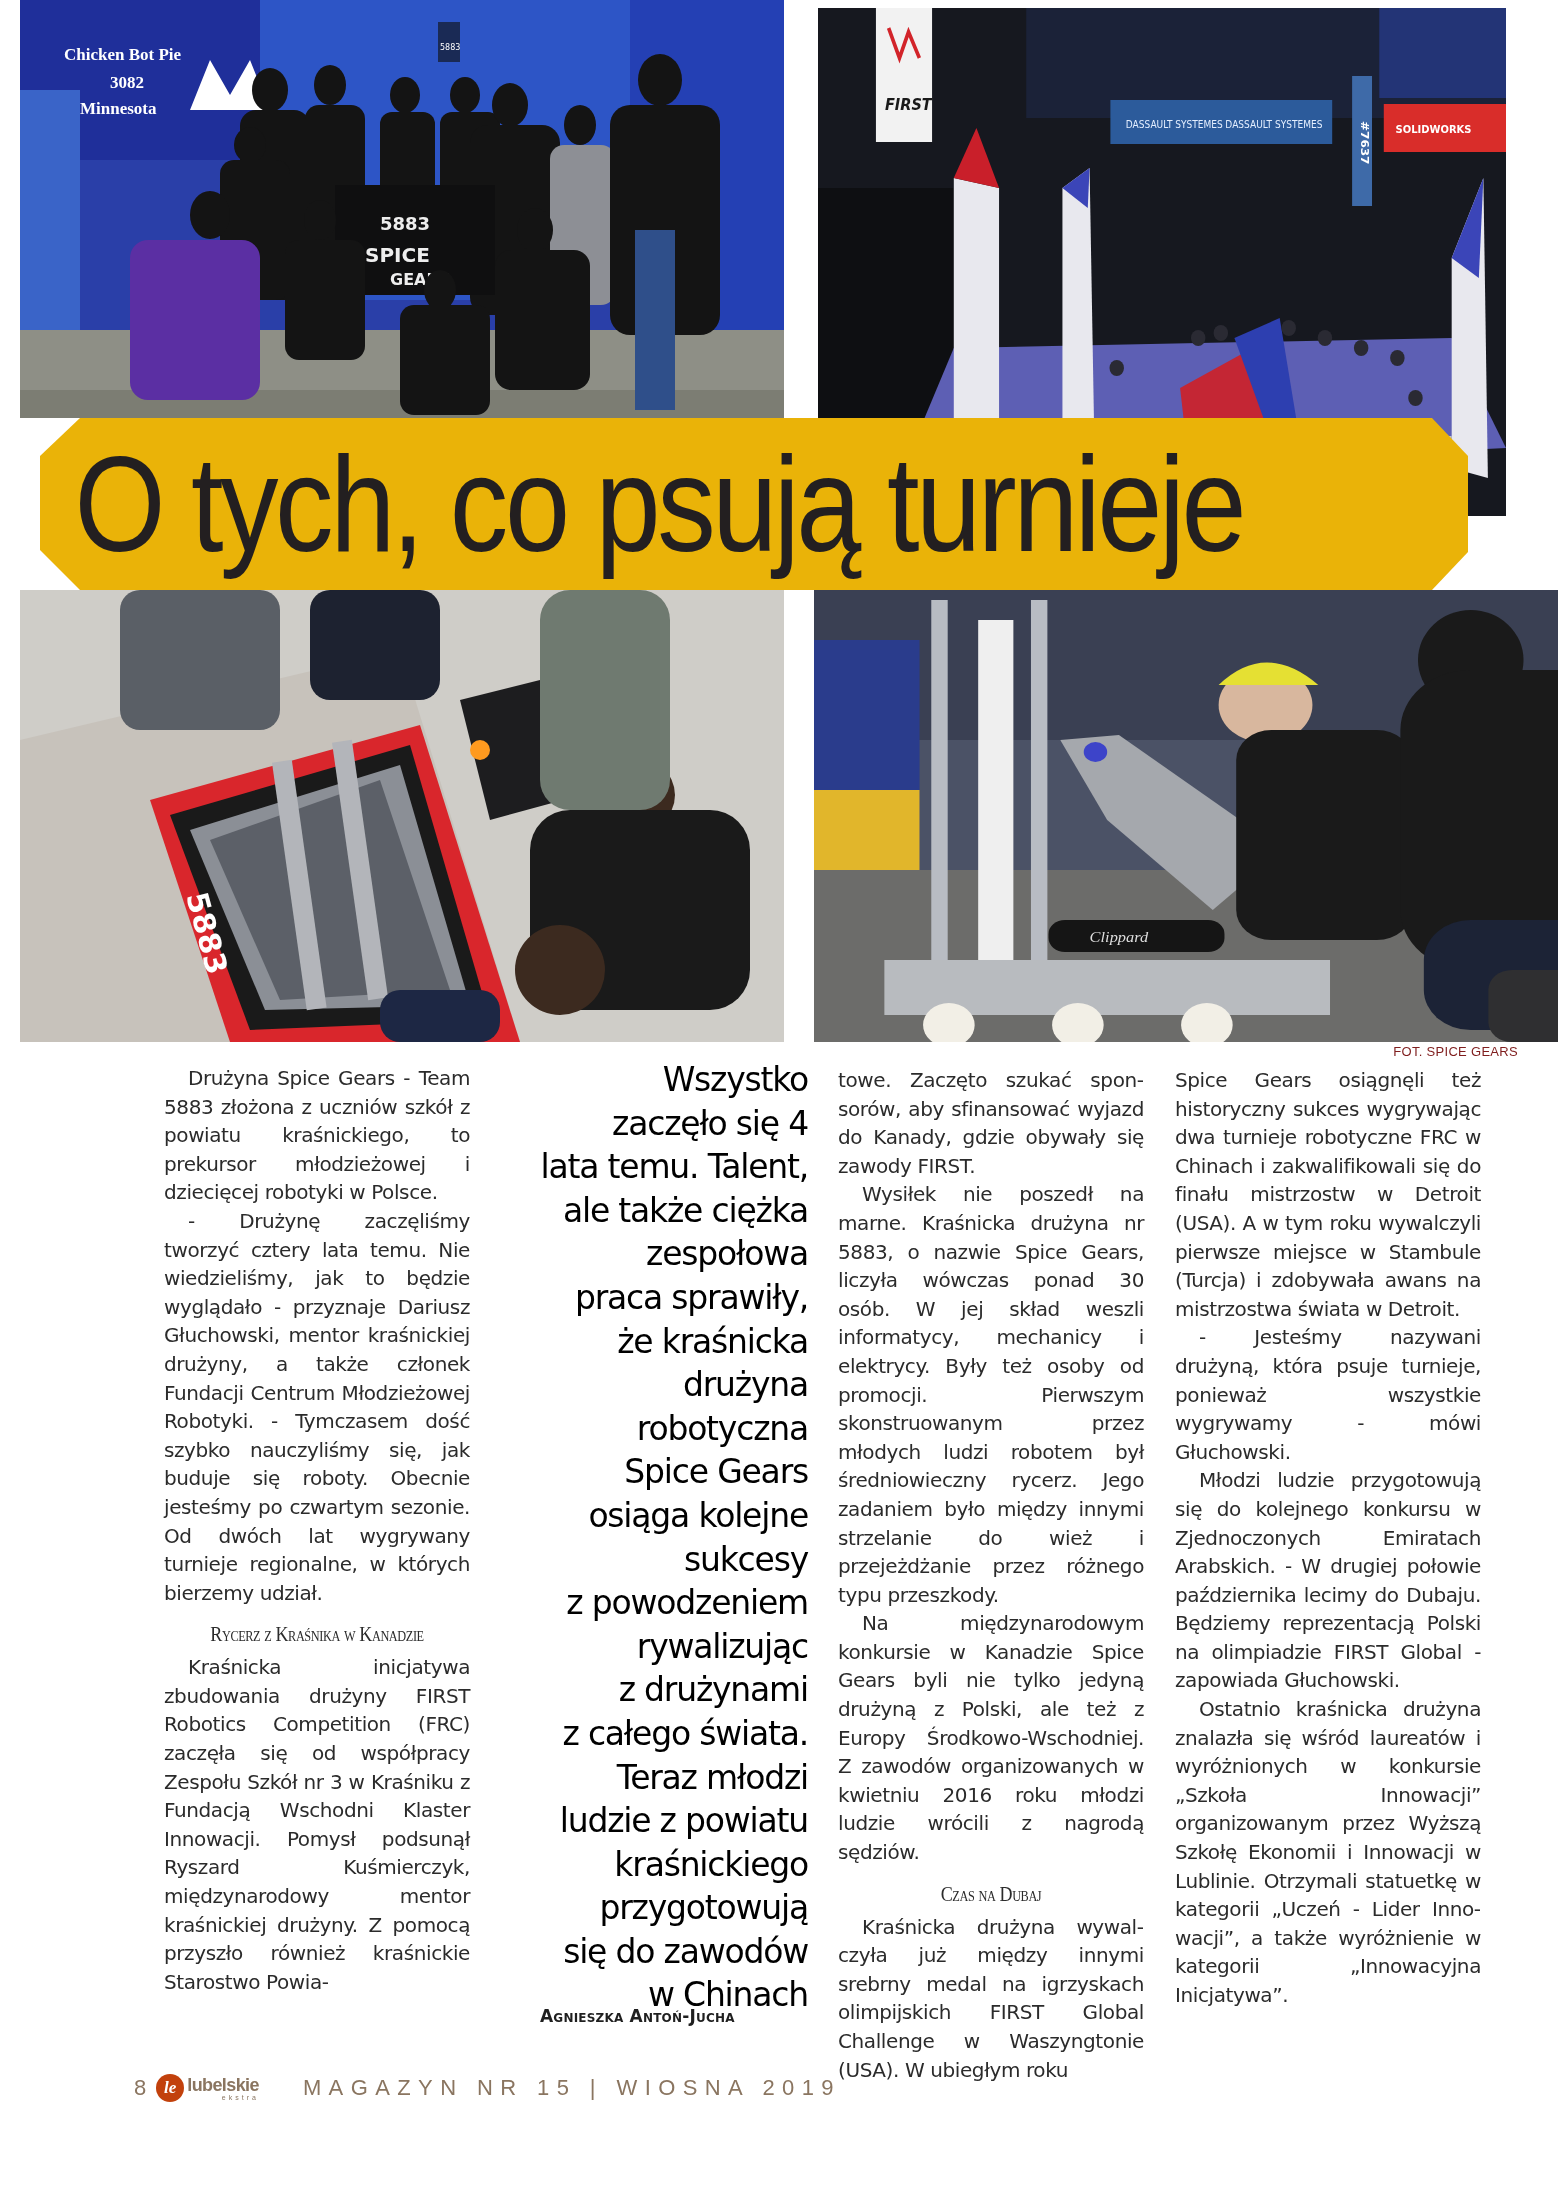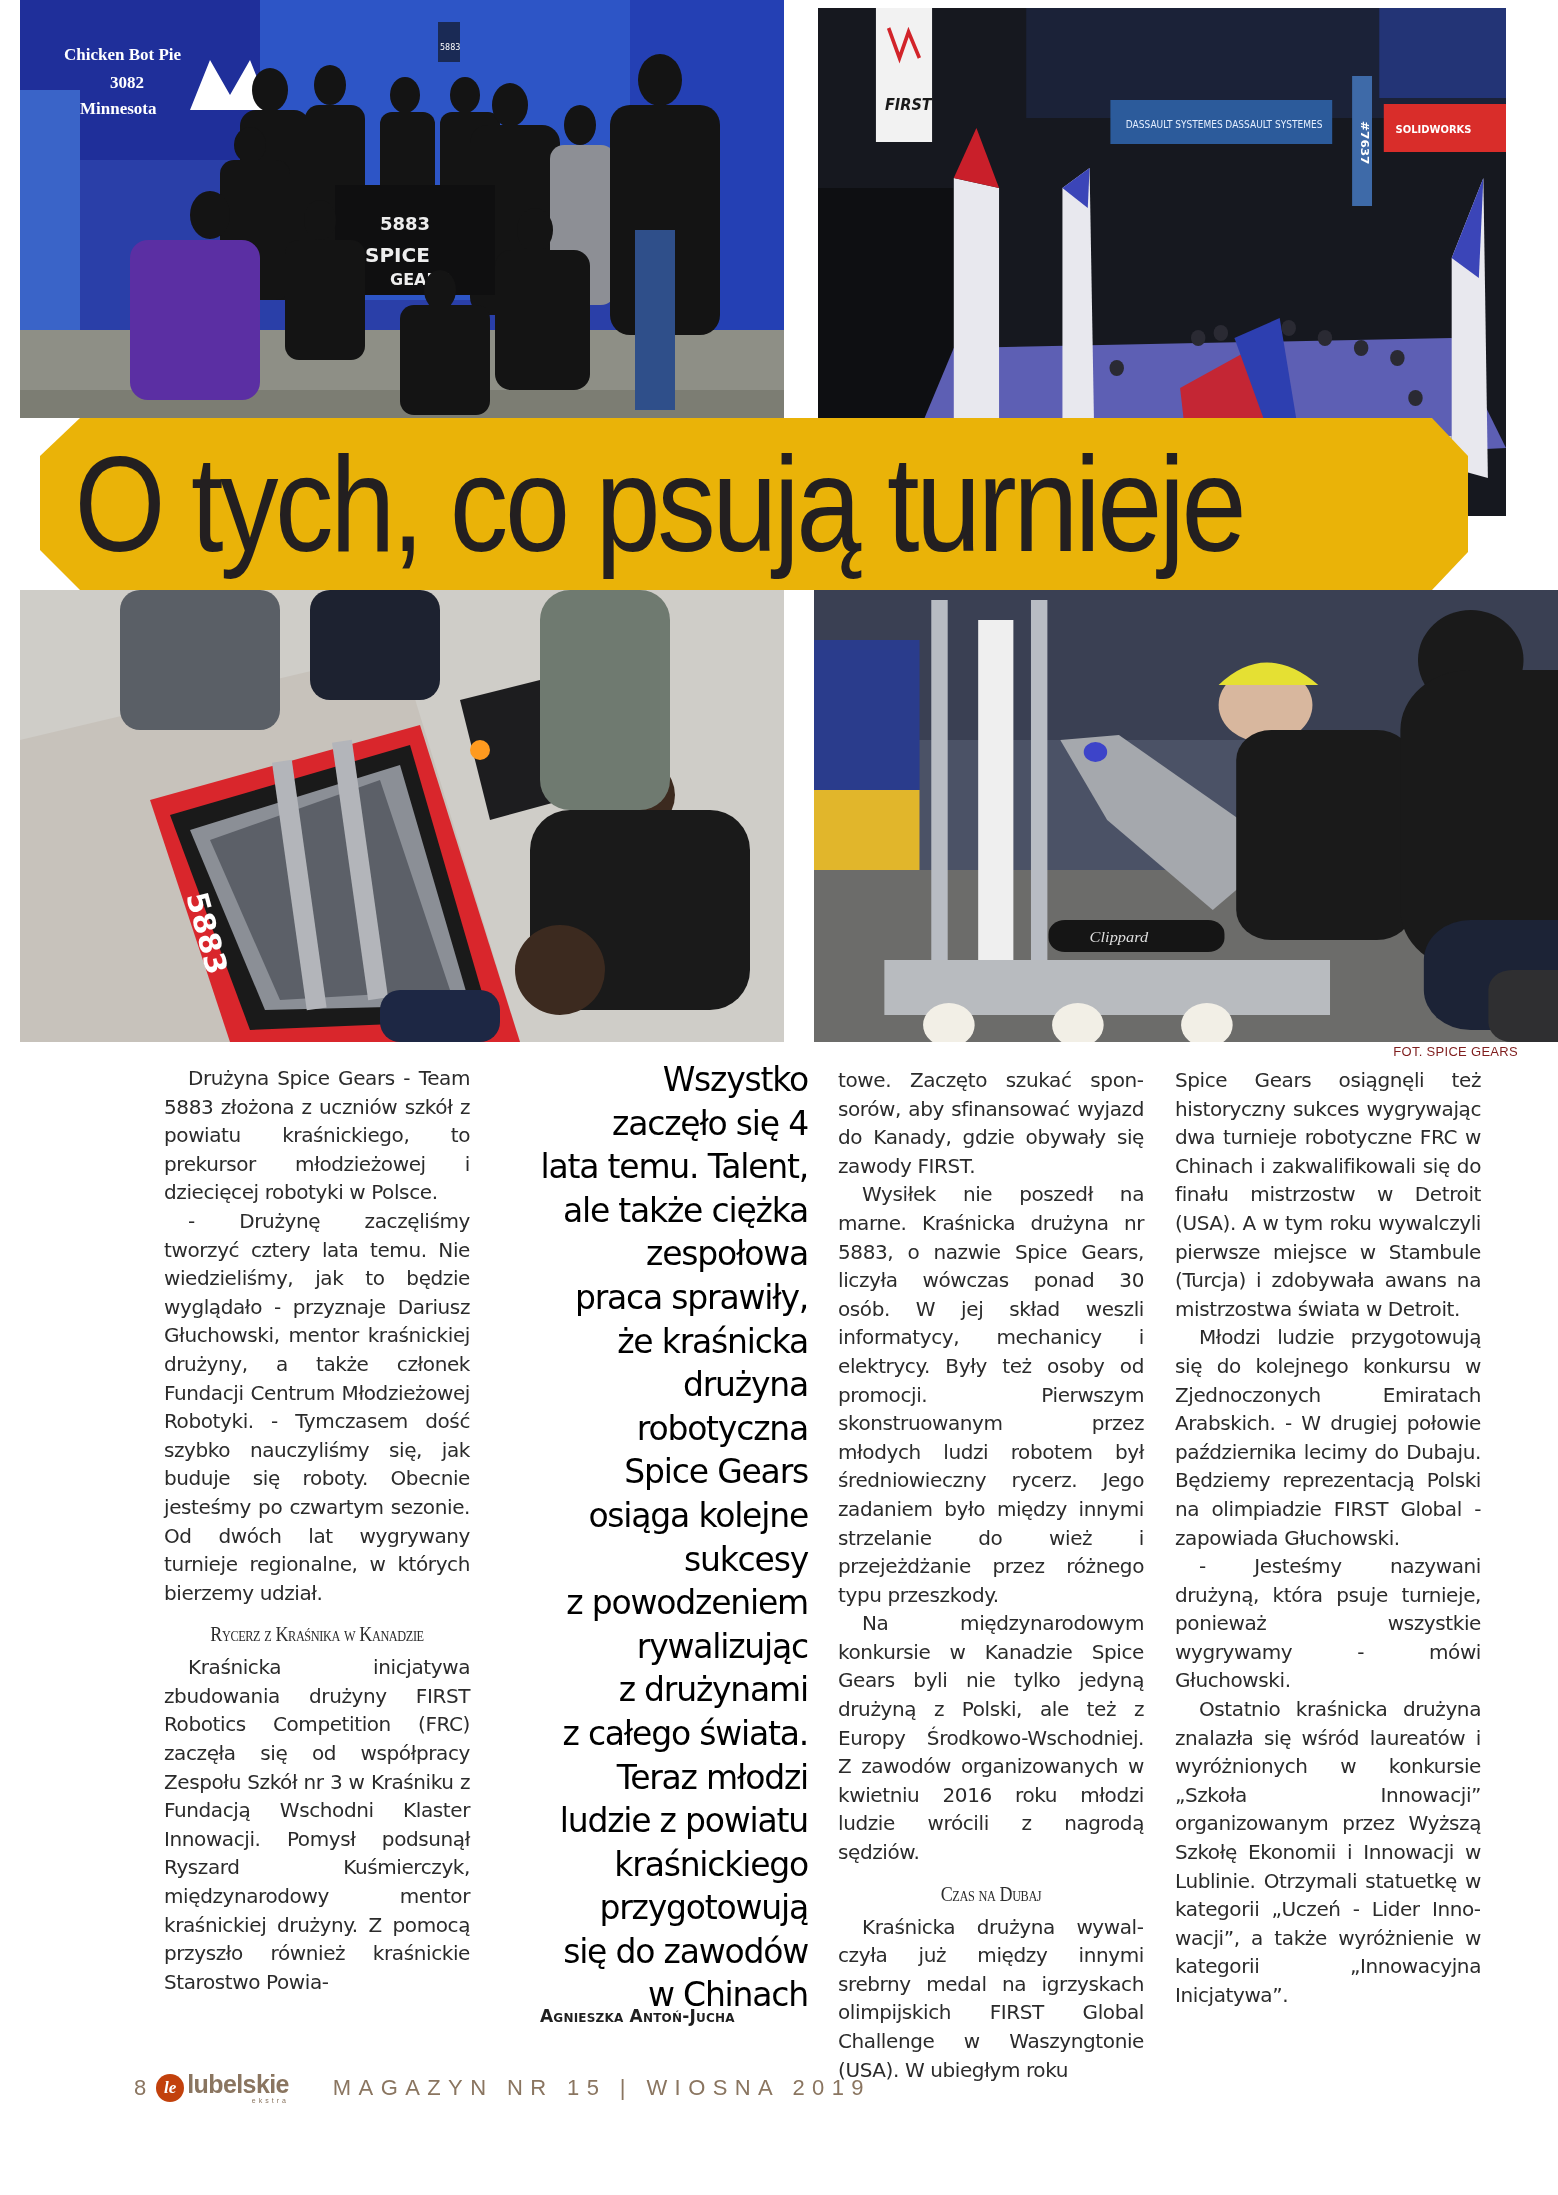--- a/index.html
+++ b/index.html
@@ -72,21 +72,21 @@
     display: flex; align-items: center; color: #8a7560;
   }
   #page-number { font-family: "Liberation Sans", sans-serif; font-size: 22px; margin-right: 10px; }
   #brand-logo { display: flex; align-items: center; margin-right: 44px; }
   #brand-logo .badge {
     width: 28px; height: 28px; border-radius: 50%; background: #c2410c; color: #fff;
     font-family: "Liberation Serif", serif; font-style: italic; font-size: 17px; font-weight: bold;
     display: flex; align-items: center; justify-content: center; margin-right: 3px;
   }
   #brand-logo .txt { display: flex; flex-direction: column; line-height: 1; }
-  #brand-logo .name { font-family: "Liberation Sans", sans-serif; font-weight: bold; font-size: 25px; letter-spacing: -0.6px; }
+  #brand-logo .name { font-family: "Liberation Sans", sans-serif; font-weight: bold; font-size: 18px; letter-spacing: -0.6px; }
   #brand-logo .sub { font-family: "Liberation Sans", sans-serif; font-size: 7px; letter-spacing: 3px; text-align: right; }
   #magazine-info {
     font-family: "Liberation Sans", sans-serif; font-size: 22px; letter-spacing: 7.4px;
   }
 </style>
 </head>
 <body>
 
 <div class="photo" id="photo-team">
   <svg viewBox="0 0 764 418" preserveAspectRatio="none">
@@ -283,22 +283,22 @@
 <div class="col" id="col-3">
   <p class="noindent">towe. Zaczęto szukać spon­sorów, aby sfinansować wyjazd do Kanady, gdzie obywały się zawody FIRST.</p>
   <p>Wysiłek nie poszedł na marne. Kraśnicka drużyna nr 5883, o nazwie Spice Gears, liczyła wówczas ponad 30 osób. W jej skład weszli informatycy, mechanicy i elektrycy. Były też osoby od promocji. Pierwszym skonstruowanym przez młodych ludzi robotem był średniowieczny rycerz. Jego zadaniem było między innymi strzelanie do wież i przejeżdżanie przez różnego typu przeszkody.</p>
   <p>Na międzynarodowym konkursie w Kanadzie Spice Gears byli nie tylko jedyną drużyną z Polski, ale też z Europy Środkowo­-Wschodniej. Z zawodów organizowanych w kwietniu 2016 roku młodzi ludzie wrócili z nagrodą sędziów.</p>
   <div class="subhead">Czas na Dubaj</div>
   <p>Kraśnicka drużyna wywal­czyła już między innymi srebrny medal na igrzyskach olimpijskich FIRST Global Challenge w Waszyngto­nie (USA). W ubiegłym roku</p>
 </div>
 
 <div class="col" id="col-4">
   <p class="noindent">Spice Gears osiągnęli też historyczny sukces wygrywa­jąc dwa turnieje robotyczne FRC w Chinach i zakwalifiko­wali się do finału mistrzostw w Detroit (USA). A w tym roku wywalczyli pierwsze miejsce w Stambule (Turcja) i zdoby­wała awans na mistrzostwa świata w Detroit.</p>
+  <p>- Jesteśmy nazywani drużyną, która psuje tur­nieje, ponieważ wszyst­kie wygrywamy - mówi Głuchowski.</p>
   <p>Młodzi ludzie przygoto­wują się do kolejnego kon­kursu w Zjednoczonych Emi­ratach Arabskich. - W drugiej połowie października lecimy do Dubaju. Będziemy repre­zentacją Polski na olimpia­dzie FIRST Global - zapo­wiada Głuchowski.</p>
-  <p>- Jesteśmy nazywani drużyną, która psuje tur­nieje, ponieważ wszyst­kie wygrywamy - mówi Głuchowski.</p>
   <p>Ostatnio kraśnicka drużyna znalazła się wśród laureatów i wyróżnionych w konkursie „Szkoła Inno­wacji” organizowanym przez Wyższą Szkołę Ekono­mii i Innowacji w Lublinie. Otrzymali statuetkę w kate­gorii „Uczeń - Lider Inno­wacji”, a także wyróżnienie w kategorii „Innowacyjna Inicjatywa”.</p>
 </div>
 
 <div id="footer">
   <span id="page-number">8</span>
   <div id="brand-logo">
     <span class="badge">le</span>
     <span class="txt">
       <span class="name">lubelskie</span>
       <span class="sub">ekstra</span>

